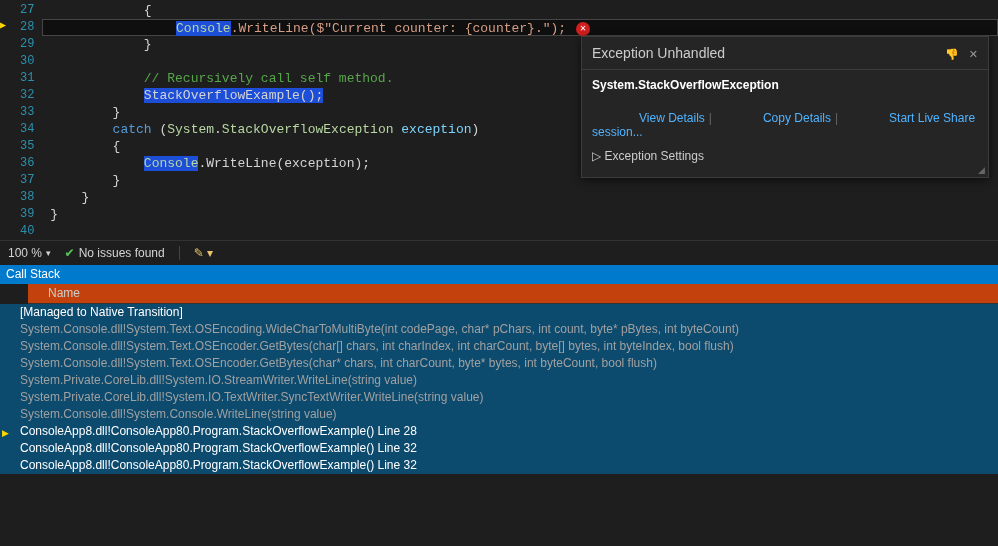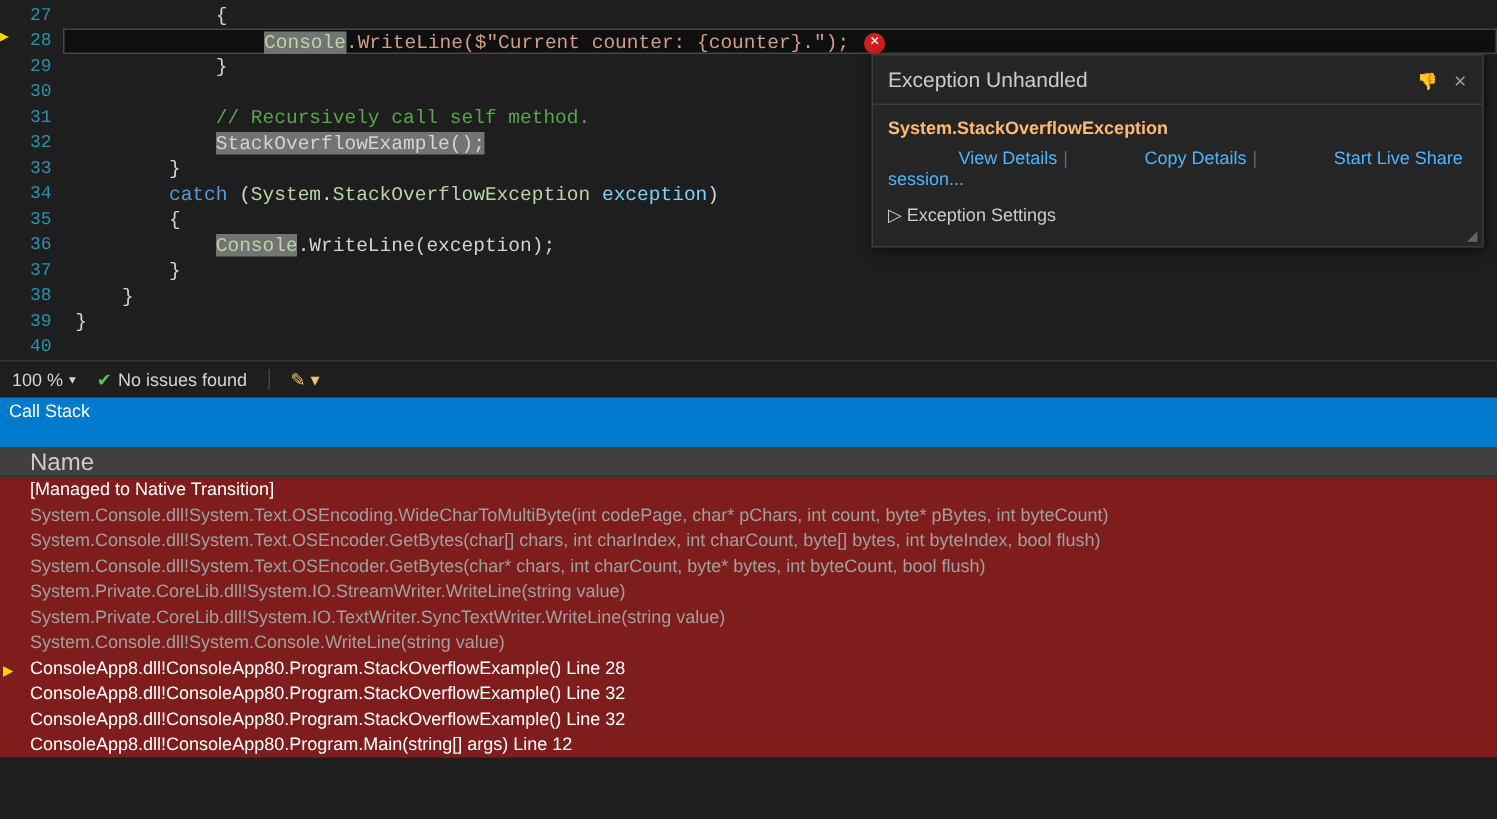--- a/index.html
+++ b/index.html
@@ -33,21 +33,21 @@
     font-size: 13px;
     position: relative;
   }
   .line { height: 17px; line-height: 17px; white-space: pre; position: relative; }
   .hl-line { background: #0f0f0f; border: 1px solid #464646; }
   .kw { color: #569cd6; }
   .type { color: #b8d7a3; }
   .str { color: #d69d85; }
   .cmt { color: #57a64a; }
   .param { color: #7dd3fc; }
-  .sel { background: #737373; }
+  .sel { background: #1d4ed8; }
   .paren { color: #d4d4d4; }
   .err-icon {
     display: inline-block;
     width: 14px; height: 14px;
     background: #d11e1e;
     border-radius: 50%;
     color: #fff;
     text-align: center;
     line-height: 14px;
     font-size: 10px;
@@ -78,21 +78,21 @@
     display: flex;
     justify-content: space-between;
     align-items: flex-end;
     padding: 8px 10px;
     border-bottom: 1px solid #3c3c3c;
   }
   .popup-title { font-size: 14px; }
   .popup-controls { display: flex; gap: 10px; color: #999; font-size: 11px; }
   .popup-controls span { cursor: pointer; }
   .popup-body { padding: 8px 10px 14px; }
-  .popup-exc { font-weight: bold; color: #fdba74; margin-bottom: 6px; }
+  .popup-exc { font-weight: bold; color: #ffffff; margin-bottom: 19px; }
   .popup-links { margin-bottom: 10px; }
   .popup-links a { color: #4fb4ff; text-decoration: none; cursor: pointer; margin-left: 47px; }
   .popup-links .sep { color: #666; margin: 0 4px; }
   .popup-settings { color: #ccc; cursor: pointer; }
   .popup-resize {
     position: absolute;
     right: 3px; bottom: 2px;
     color: #666;
     font-size: 9px;
   }
@@ -110,34 +110,35 @@
   .status-item { display: flex; align-items: center; gap: 4px; }
   .chk { color: #56c75a; }
   .divider { width: 1px; height: 14px; background: #444; }
   .brush { color: #e8c56c; }
   .callstack-header {
     background: #007acc;
     color: #fff;
     font-family: 'Segoe UI', sans-serif;
     font-size: 12px;
     padding: 1px 6px;
-    height: 33px;
+    height: 19px;
     line-height: 17px;
   }
   .callstack-cols {
-    background: #404040;
+    background: #c2410c;
     color: #ccc;
     font-family: 'Segoe UI', sans-serif;
-    font-size: 16px;
+    font-size: 12px;
     padding: 2px 20px;
     border-bottom: 1px solid #333;
     height: 20px;
+    margin-left: 28px;
   }
   .callstack-body {
-    background: #7f1d1d;
+    background: #0c4a6e;
     font-family: 'Segoe UI', sans-serif;
     font-size: 12px;
   }
   .frame {
     padding: 0 4px 0 20px;
     height: 17px;
     line-height: 17px;
     white-space: nowrap;
     overflow: hidden;
     color: #a0a0a0;
@@ -234,14 +235,13 @@
   <div class="frame"><span class="bright">[Managed to Native Transition]</span></div>
   <div class="frame">System.Console.dll!System.Text.OSEncoding.WideCharToMultiByte(int codePage, char* pChars, int count, byte* pBytes, int byteCount)</div>
   <div class="frame">System.Console.dll!System.Text.OSEncoder.GetBytes(char[] chars, int charIndex, int charCount, byte[] bytes, int byteIndex, bool flush)</div>
   <div class="frame">System.Console.dll!System.Text.OSEncoder.GetBytes(char* chars, int charCount, byte* bytes, int byteCount, bool flush)</div>
   <div class="frame">System.Private.CoreLib.dll!System.IO.StreamWriter.WriteLine(string value)</div>
   <div class="frame">System.Private.CoreLib.dll!System.IO.TextWriter.SyncTextWriter.WriteLine(string value)</div>
   <div class="frame">System.Console.dll!System.Console.WriteLine(string value)</div>
   <div class="frame active"><span class="frame-arrow">▶</span><span class="bright">ConsoleApp8.dll!ConsoleApp80.Program.StackOverflowExample() Line 28</span></div>
   <div class="frame active"><span class="bright">ConsoleApp8.dll!ConsoleApp80.Program.StackOverflowExample() Line 32</span></div>
   <div class="frame active"><span class="bright">ConsoleApp8.dll!ConsoleApp80.Program.StackOverflowExample() Line 32</span></div>
-  <div class="frame active"><span class="bright">ConsoleApp8.dll!ConsoleApp80.Program.Main(string[] args) Line 12</span></div>
 </div>
 
 </body></html>

